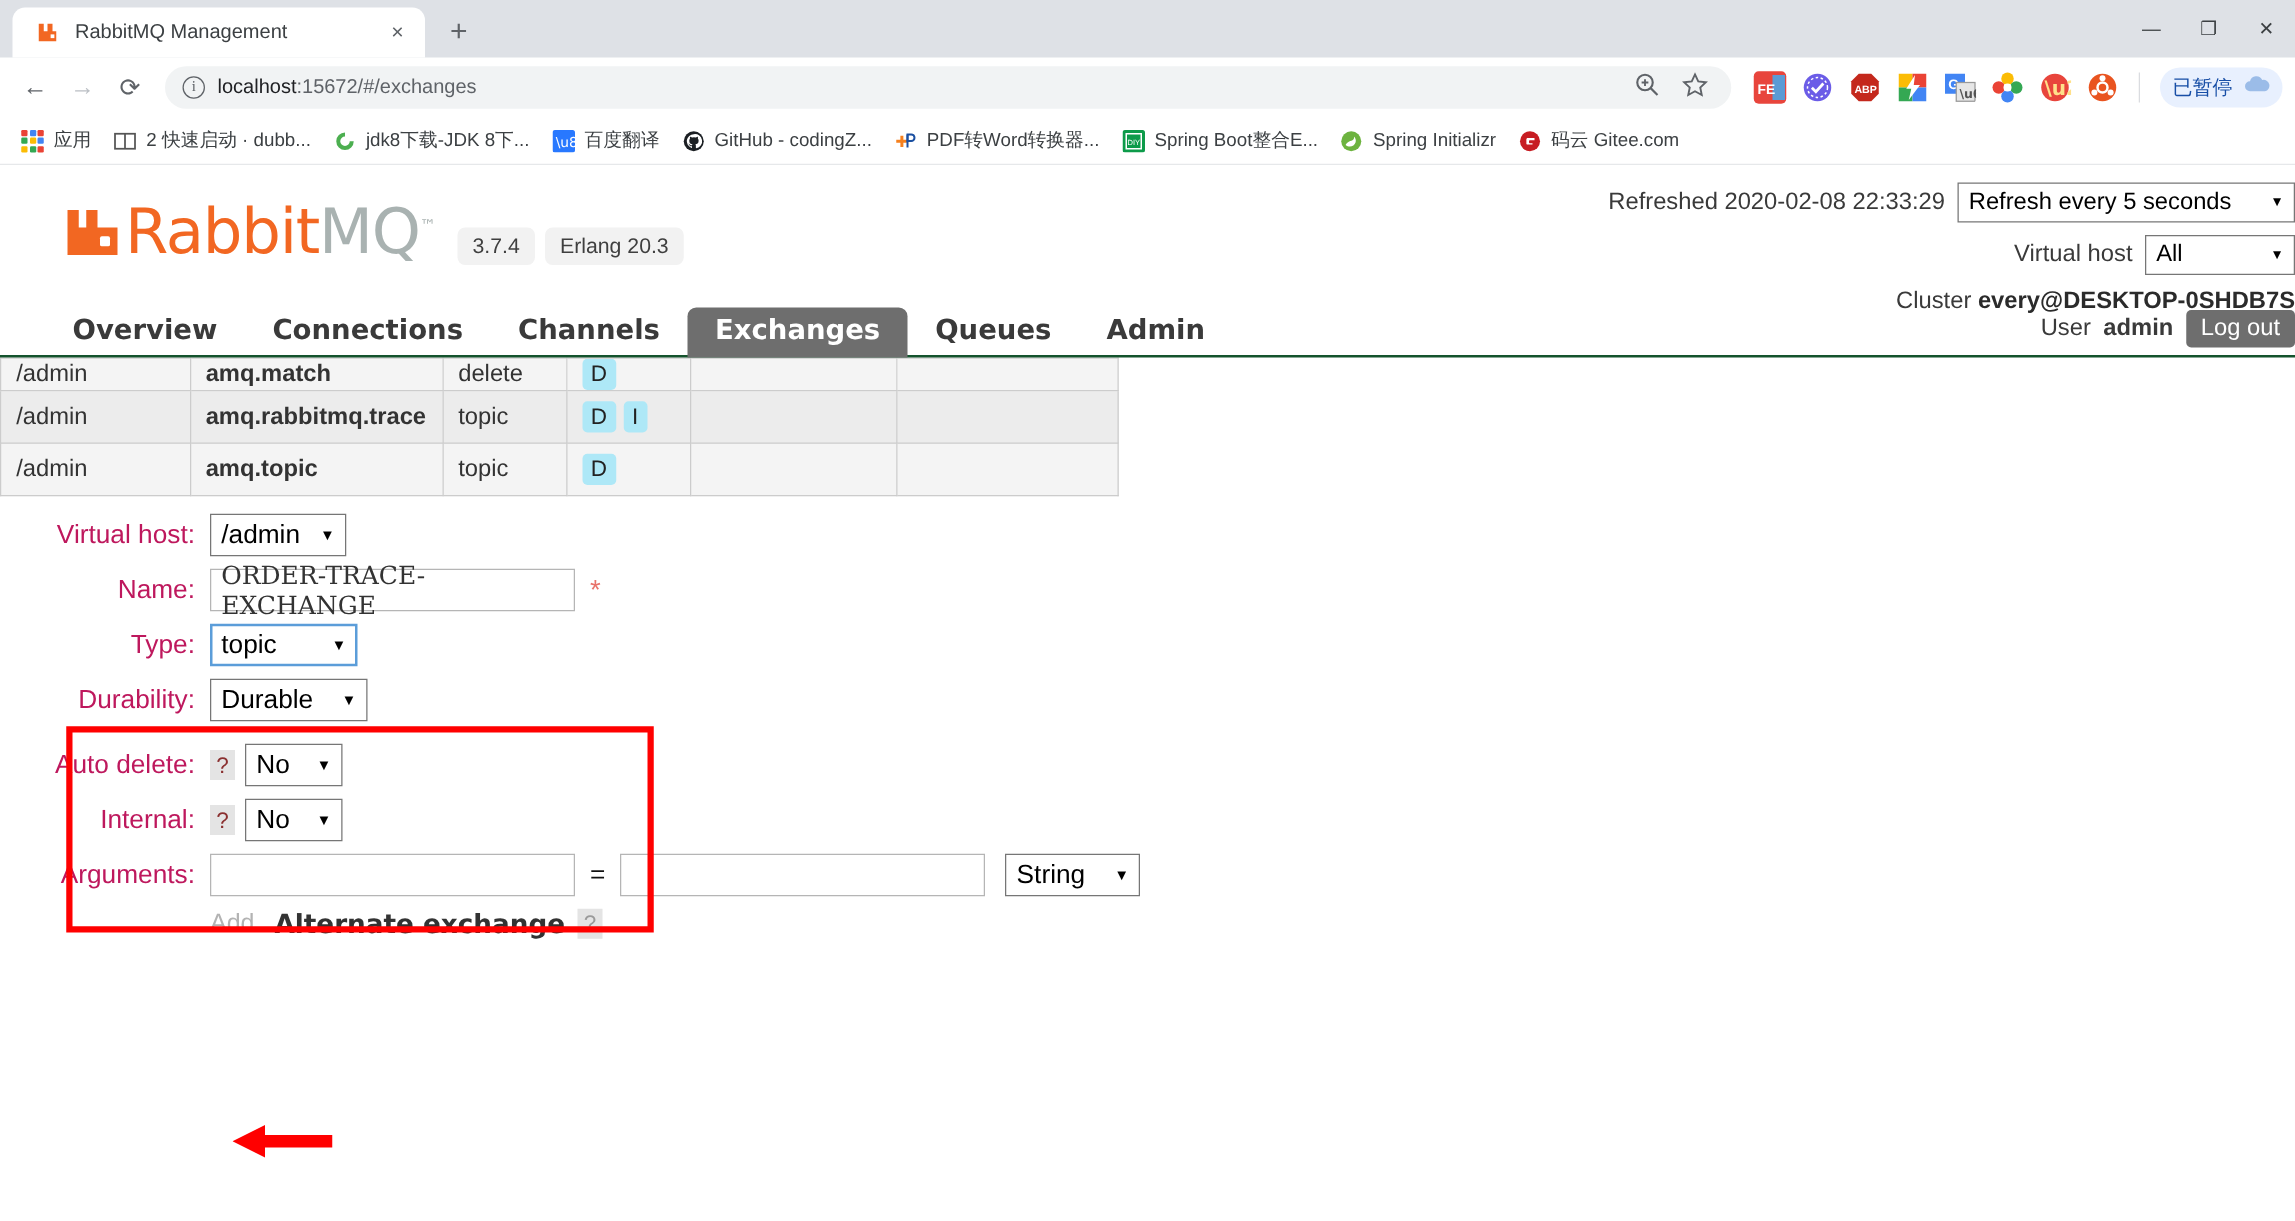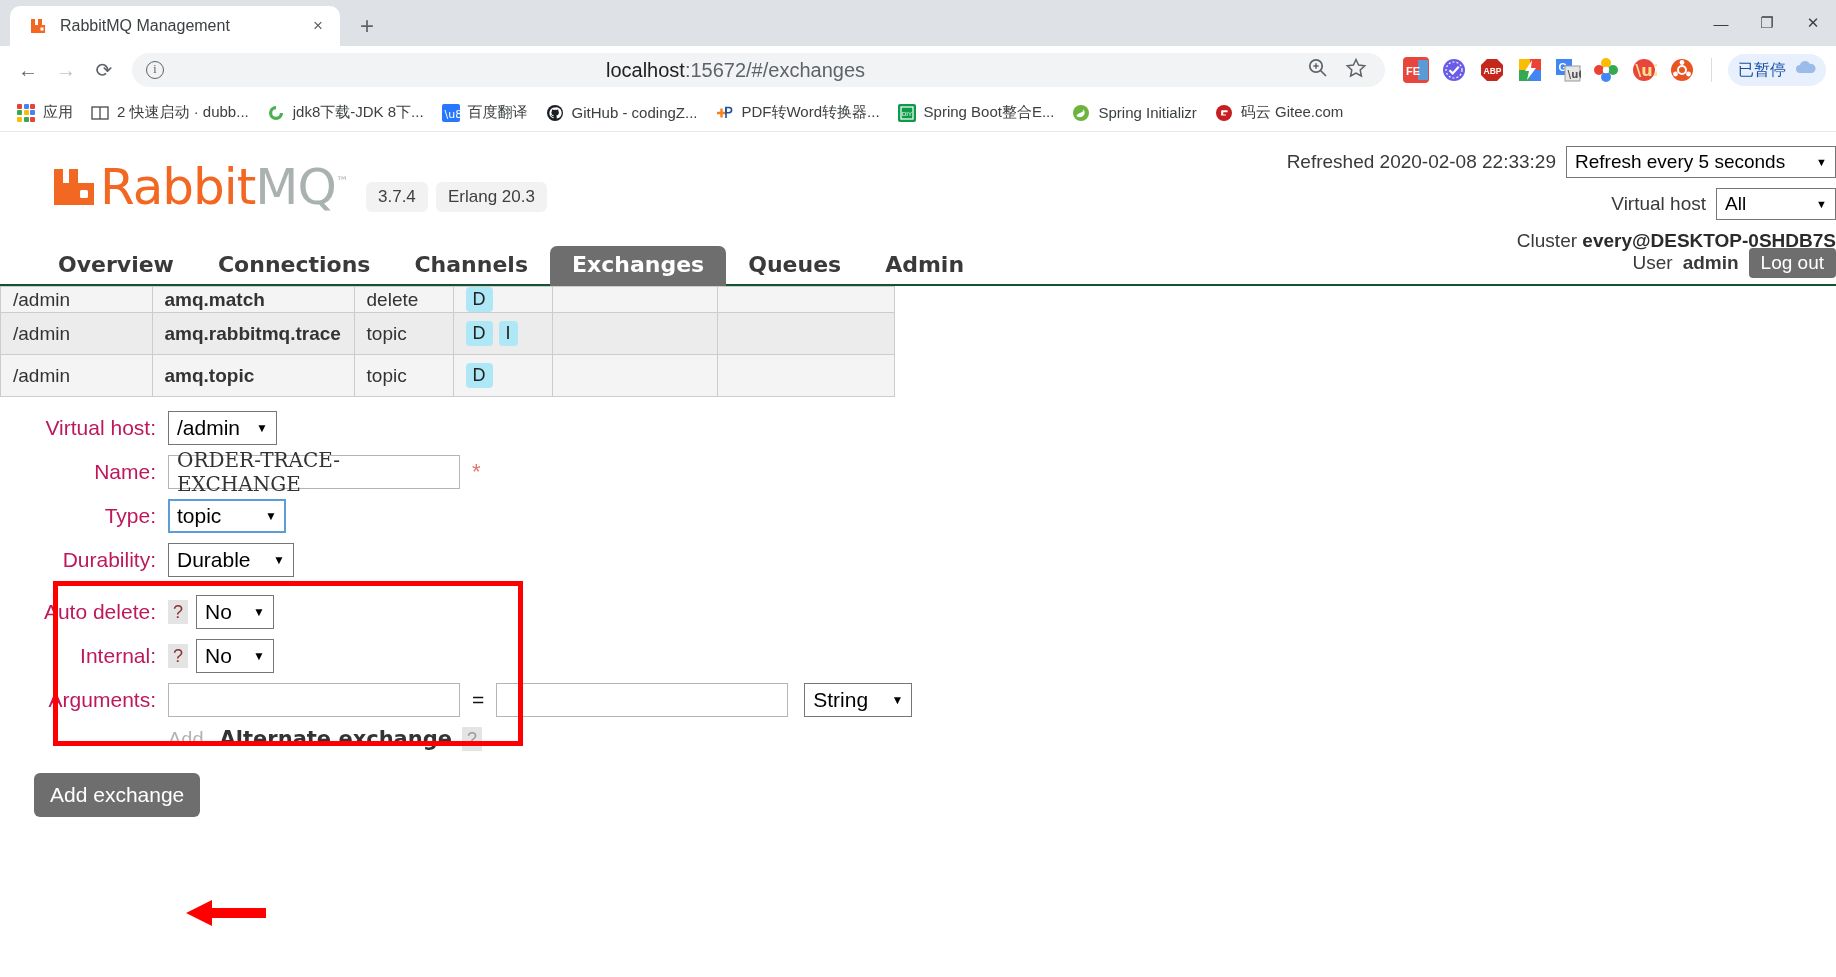--- a/index.html
+++ b/index.html
@@ -87,21 +87,21 @@
     margin: 0 8px;
     gap: 10px;
     min-width: 0;
   }
   .omni-info {
     width: 18px; height: 18px; border-radius: 50%;
     border: 1.6px solid #5f6368; color: #5f6368;
     font-size: 12px; line-height: 15px; text-align: center;
     flex: 0 0 auto; font-family: "Liberation Serif", serif;
   }
-  .omni-url { font-size: 20px; color: #202124; flex: 1 1 auto; white-space: nowrap; overflow: hidden; text-align: center;}
+  .omni-url { font-size: 16px; color: #202124; flex: 1 1 auto; white-space: nowrap; overflow: hidden;}
   .omni-url .dim { color: #5f6368; }
   .omni-icons { display:flex; align-items:center; gap: 16px; flex: 0 0 auto; padding-right: 4px;}
   .ext-icons { display: flex; align-items: center; gap: 12px; padding-left: 8px; flex: 0 0 auto;}
   .ext {
     width: 26px; height: 26px; border-radius: 4px;
     display: flex; align-items: center; justify-content: center;
     font-size: 10px; font-weight: bold; color: #fff; overflow:hidden;text-align:right;
   }
   .vsep { width:1px; height: 24px; background:#dadce0; margin: 0 4px; }
   .pausedpill {
@@ -672,23 +672,20 @@
         </span>
       </div>
 
       <div class="frow" style="margin-top:2px;">
         <span class="flabel"></span>
         <span class="addlink">Add</span>
         <span class="alt-exch">Alternate exchange</span>
         <span class="help-q help-q2">?</span>
       </div>
 
-      <div style="margin-top:22px; margin-left:-2px;">
-        <span class="add-btn">Add exchange</span>
-      </div>
     </div>
 
     <div class="red-box" style="left:53px; top:449px; width:470px; height:165px;"></div>
 
     <div class="red-arrow" style="left:186px; top:764px; width:80px; height:34px;">
       <svg width="80" height="34" viewBox="0 0 80 34">
         <polygon points="0,17 26,4 26,12 80,12 80,22 26,22 26,30" fill="#ff0000"></polygon>
       </svg>
     </div>
 

